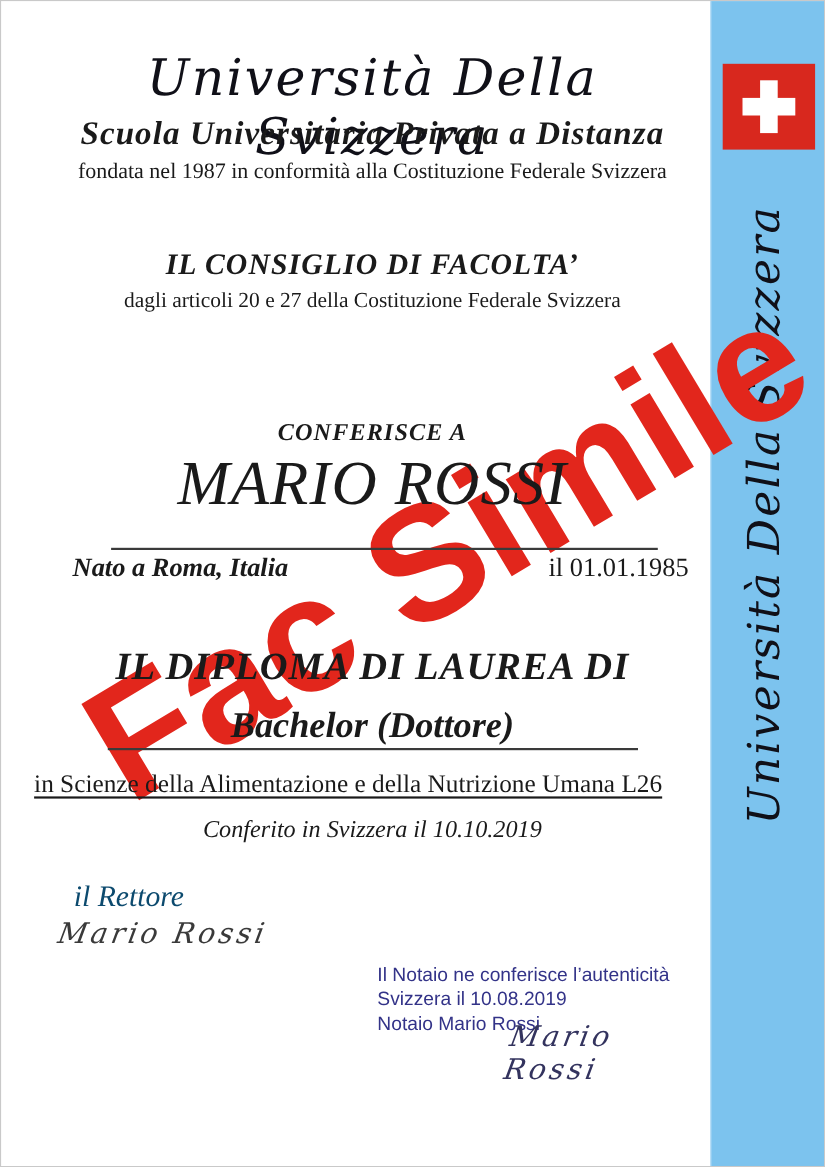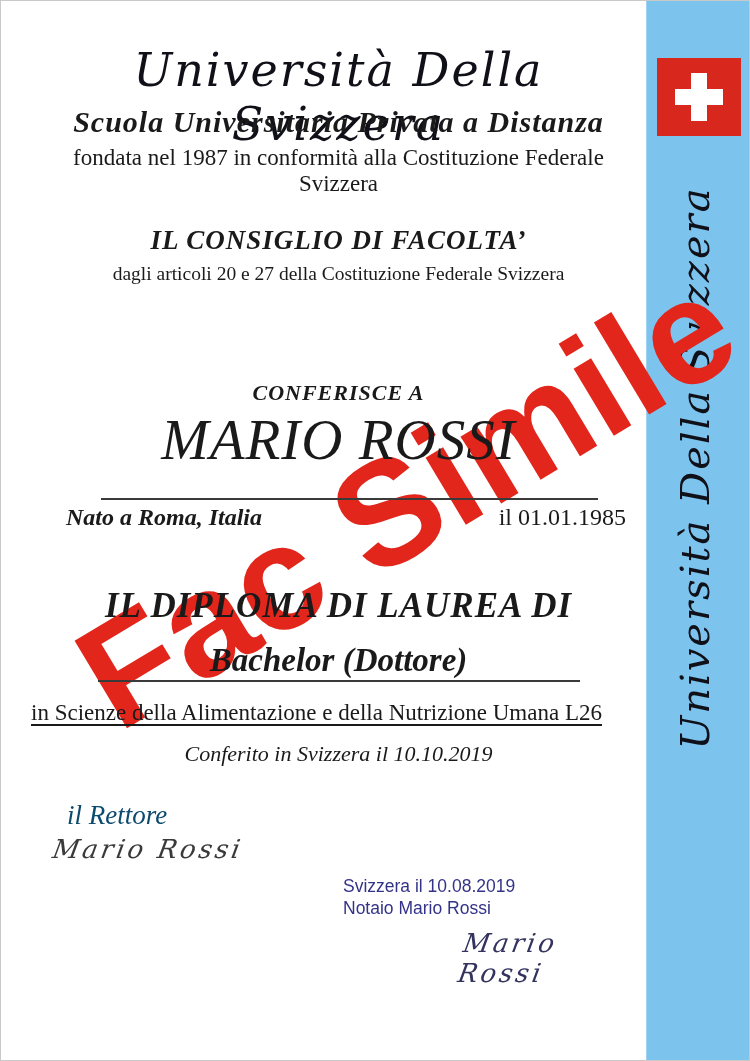--- a/index.html
+++ b/index.html
@@ -31,21 +31,21 @@
     font-size:148px; color:#e2261c; white-space:nowrap; z-index:2;
   }
   .content{position:absolute; left:30px; top:0; width:615px; z-index:3;}
   .script-title{
     position:absolute; top:42px; width:100%; text-align:center;
     font-family:"DejaVu Serif", serif; font-style:italic;
     font-size:46px; letter-spacing:2px; color:#101018;
   }
   .subtitle{position:absolute; top:104px; width:100%; text-align:center;
     font-weight:bold; font-style:italic; font-size:30px; letter-spacing:1px;}
-  .founding{position:absolute; top:144px; width:100%; text-align:center; font-size:23px;}
+  .founding{position:absolute; top:144px; width:100%; text-align:center; font-size:20px;}
   .council-heading{position:absolute; top:224px; width:100%; text-align:center;
     font-weight:bold; font-style:italic; font-size:27px; letter-spacing:1px;}
   .council-lines{position:absolute; top:261px; width:100%; text-align:center;
     font-size:19.5px; line-height:23.5px;}
   .confers{position:absolute; top:379px; width:100%; text-align:center;
     font-weight:bold; font-style:italic; font-size:22px; letter-spacing:1px;}
   .recipient{position:absolute; top:406px; width:100%; text-align:center;
     font-style:italic; font-size:57px; letter-spacing:1px;}
   .rule{position:absolute; height:0; border-top:2px solid #3a3a3a;}
   .rule1{top:497px; left:70px; width:497px;}
@@ -121,20 +121,21 @@
 
     <div class="field">in Scienze della Alimentazione e della Nutrizione Umana L26</div>
 
     <div class="conferred">Conferito in Svizzera il 10.10.2019</div>
 
     <div class="rector-title">il Rettore</div>
 
     <div class="rector-sig">Mario Rossi</div>
 
     <div class="notary">
+      <div>Il Notaio ne conferisce l’autenticità</div>
       <div>Svizzera il 10.08.2019</div>
       <div>Notaio Mario Rossi</div>
     </div>
 
     <div class="notary-sig">Mario Rossi</div>
 
   </div>
 </div>
 
 </body></html>

